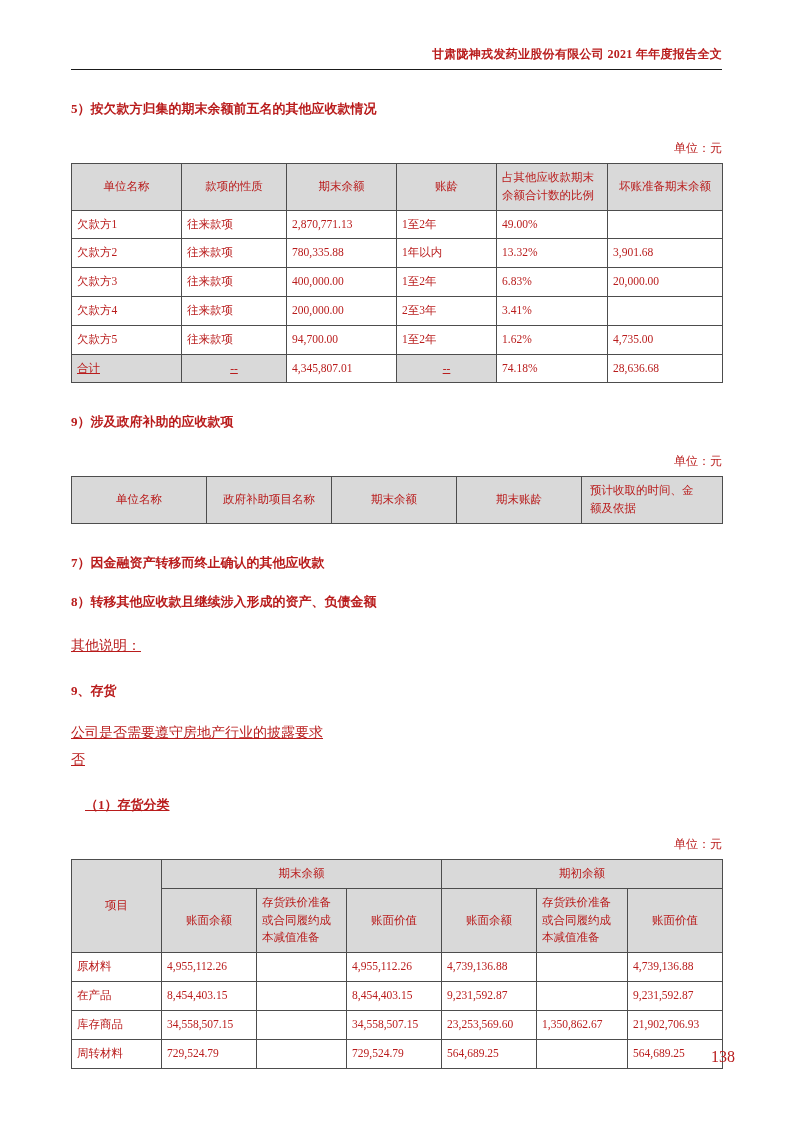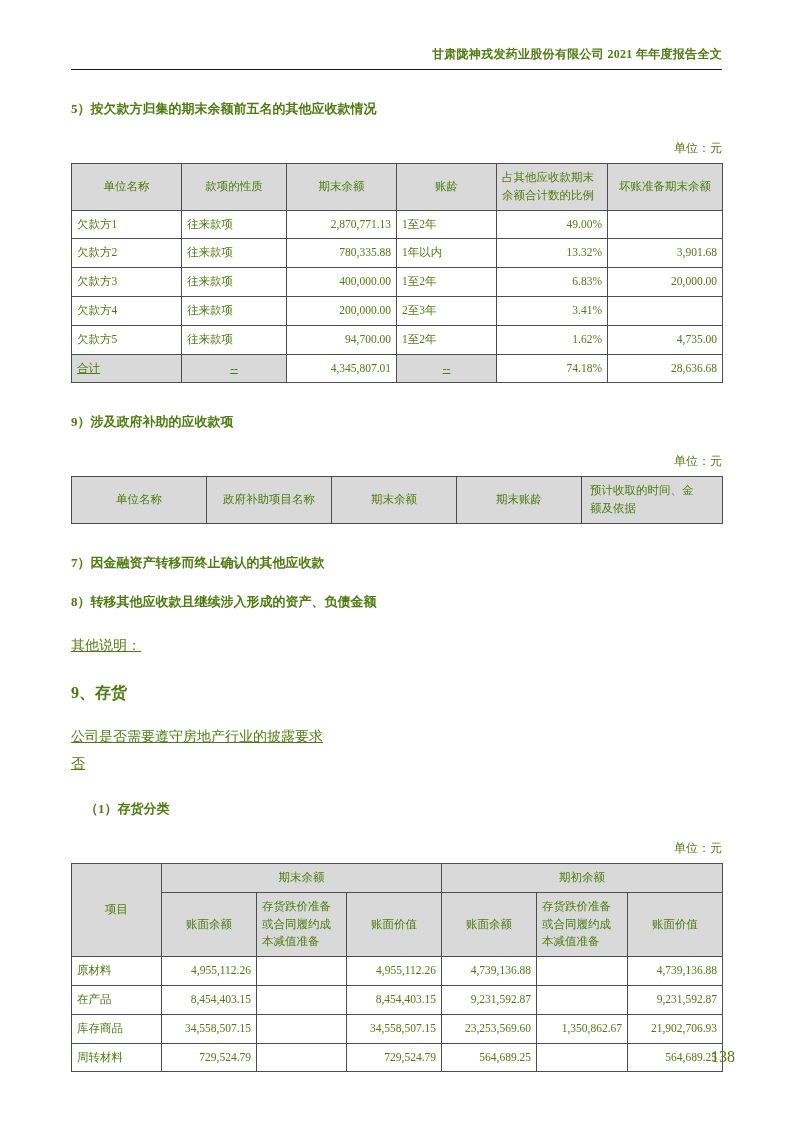--- a/index.html
+++ b/index.html
@@ -1,37 +1,37 @@
 <!DOCTYPE html>
 <html><head>
 <meta charset="utf-8">
 <style>
   html,body{margin:0;padding:0;background:#e8e8e8;}
   .page{
     width:793px;height:1122px;margin:0 auto;background:#ffffff;position:relative;
-    font-family:"Liberation Serif","DejaVu Serif",serif;color:#4d7c0f;
+    font-family:"Liberation Serif","DejaVu Serif",serif;color:#b91c1c;
     box-sizing:border-box;overflow:hidden;
   }
   .content{padding:46px 71px 0 71px;}
   .doc-header{
     text-align:right;font-size:12px;font-weight:bold;letter-spacing:.3px;
     padding-bottom:6px;border-bottom:1.6px solid #1a1a1a;
   }
   .sec-title{font-size:13px;font-weight:bold;line-height:1.3;}
   .mt-lg{margin-top:31px;}
   .mt-md{margin-top:22px;}
   .plain{font-size:14px;line-height:1.3;text-decoration:underline;}
   .unit{font-size:12px;text-align:right;margin:22px 0 6px 0;}
-  .indent{padding-left:14px;}
+  .indent{padding-left:14px;text-decoration:underline;}
   table{width:651px;border-collapse:collapse;table-layout:fixed;font-size:11.5px;}
   th,td{border:1px solid #4d4d4d;padding:5px 5px;vertical-align:middle;line-height:1.55;word-break:break-all;}
   th{background:#d9d9d9;font-weight:normal;text-align:center;}
   .th-left{text-align:left;}
   td{background:#fff;}
-  td.num{text-align:right;}
+  td.num{}
   td.ctr{text-align:center;}
   td.gray{background:#d9d9d9;text-decoration:underline;}
   td.lbl{text-align:left;}
   .t1 td, .t3 td{height:17px;}
   .page-num{position:absolute;right:58px;bottom:56px;font-size:16px;}
 </style>
 </head>
 <body>
 
 <div class="page">
@@ -133,21 +133,21 @@
           <th class="th-left" style="padding-left:8px;padding-right:20px;">预计收取的时间、金额及依据</th>
         </tr>
       </thead>
     </table>
 
     <div class="sec-title mt-lg">7）因金融资产转移而终止确认的其他应收款</div>
     <div class="sec-title mt-md">8）转移其他应收款且继续涉入形成的资产、负债金额</div>
 
     <div class="plain" style="margin-top:26px;">其他说明：</div>
 
-    <div class="sec-title" style="margin-top:28px;font-size:16px;">9、存货</div>
+    <div class="sec-title" style="margin-top:28px;font-size:13px;">9、存货</div>
 
     <div class="plain" style="margin-top:24px;">公司是否需要遵守房地产行业的披露要求</div>
     <div class="plain" style="margin-top:9px;">否</div>
 
     <div class="sec-title indent" style="margin-top:28px;">（1）存货分类</div>
     <div class="unit">单位：元</div>
 
     <table class="t3">
       <colgroup>
         <col style="width:90px">

